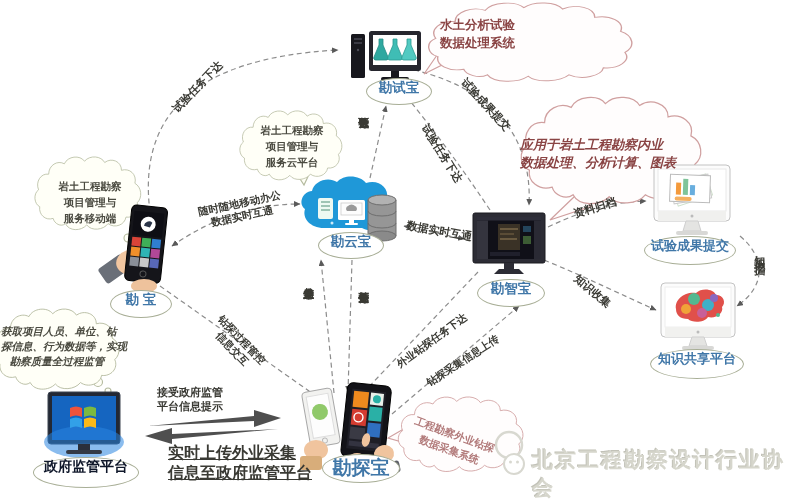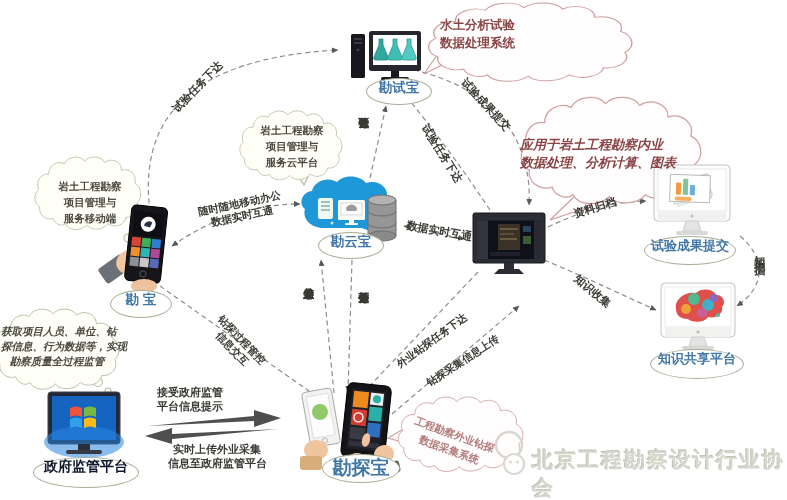--- a/index.html
+++ b/index.html
@@ -174,20 +174,23 @@
     <rect x="30" y="16" width="22" height="26" fill="#3a3226"></rect>
     <rect x="32" y="20" width="18" height="2" fill="#6a5a40"></rect>
     <rect x="32" y="25" width="14" height="2" fill="#5a4c36"></rect>
     <rect x="32" y="30" width="17" height="2" fill="#6a5a40"></rect>
     <rect x="55" y="18" width="8" height="6" fill="#24455c"></rect>
     <rect x="55" y="28" width="8" height="8" fill="#3c5c34"></rect>
     <rect x="22" y="44" width="30" height="4" fill="#20202c"></rect>
     <rect x="36" y="55" width="10" height="6" fill="#2c2c35"></rect>
     <path d="M26,66 h30 l-5,-5 h-20 z" fill="#2c2c35"></path>
   </svg>
+  <div class="enode" style="left:477px;top:279px;width:66px;height:26px;font-size:13.5px;">
+    <span>勘智宝</span>
+  </div>
 
   <svg class="icon" style="left:648px;top:163px;width:88px;height:76px;" viewBox="0 0 88 76">
     <rect x="6" y="2" width="76" height="56" rx="4" fill="#fcfcfc" stroke="#c2c2c2"></rect>
     <rect x="10" y="6" width="68" height="42" fill="#ffffff" stroke="#e8e8e8"></rect>
     <g>
       <rect x="26" y="16" width="36" height="22" fill="#ffffff" stroke="#cfe0cc" transform="rotate(-18 44 27)"></rect>
       <rect x="24" y="14" width="38" height="24" fill="#ffffff" stroke="#cccccc" transform="rotate(-9 43 26)"></rect>
       <rect x="22" y="12" width="40" height="27" fill="#ffffff" stroke="#bbbbbb" transform="rotate(2 42 26)"></rect>
       <rect x="28" y="20" width="5" height="12" fill="#f49a3c" transform="rotate(2 42 26)"></rect>
       <rect x="35" y="16" width="5" height="16" fill="#7fc49a" transform="rotate(2 42 26)"></rect>
@@ -323,21 +326,21 @@
   <div class="elabel" style="left:222px;top:310px;width:70px;font-size:10.5px;transform:rotate(46deg);">
     <span class="cl">钻探过程管控</span>
     <span class="cl">信息交互</span>
   </div>
 
   <div class="elabel" style="left:156px;top:386px;width:68px;">
     <span class="cl">接受政府监管</span>
     <span class="cl">平台信息提示</span>
   </div>
 
-  <div class="elabel" style="left:168px;top:443px;width:98px;font-size:11px;">
+  <div class="elabel" style="left:168px;top:443px;width:98px;font-size:16px;text-decoration:underline;">
     <span class="cl">实时上传外业采集</span>
     <span class="cl">信息至政府监管平台</span>
   </div>
 
   <svg class="icon" style="left:494px;top:430px;width:36px;height:50px;" viewBox="0 0 36 50">
     <circle cx="15" cy="15" r="13" fill="none" stroke="#d8d8d0" stroke-width="2.5"></circle>
     <circle cx="20" cy="34" r="10" fill="#ffffff" stroke="#d8d8d0" stroke-width="2"></circle>
     <circle cx="16.5" cy="32" r="1.5" fill="#d8d8d0"></circle>
     <circle cx="23.5" cy="32" r="1.5" fill="#d8d8d0"></circle>
   </svg>

